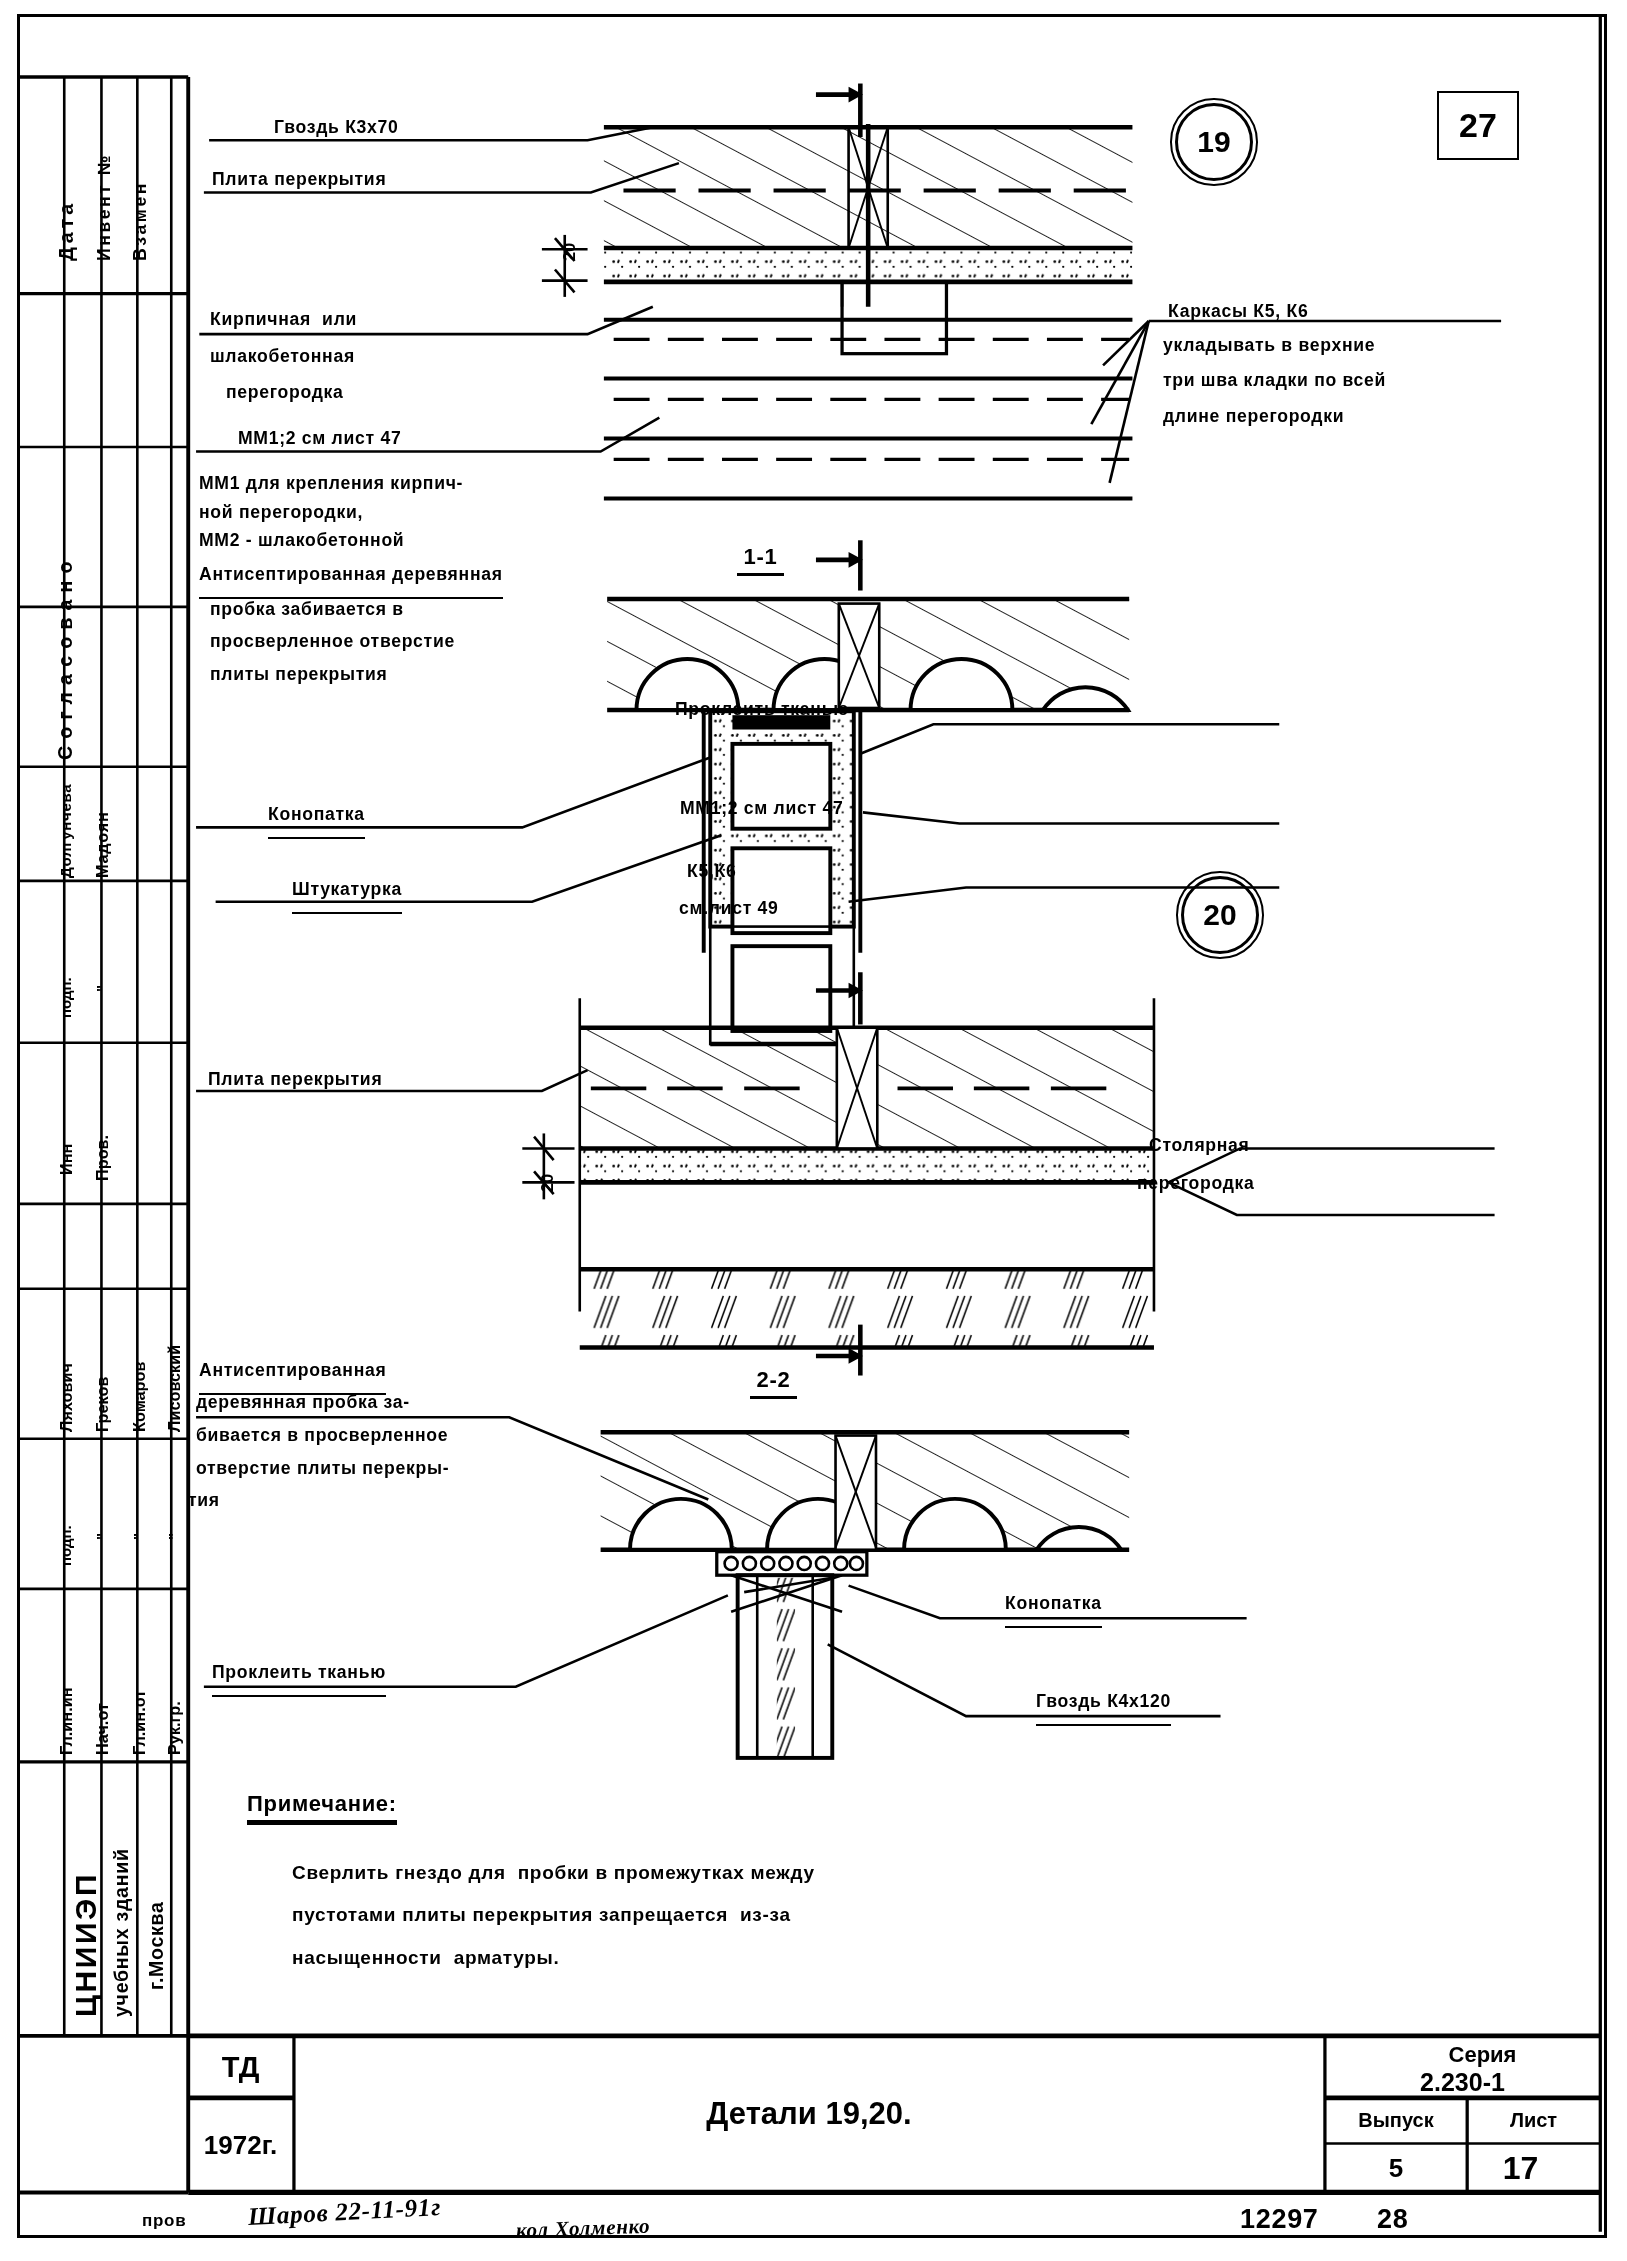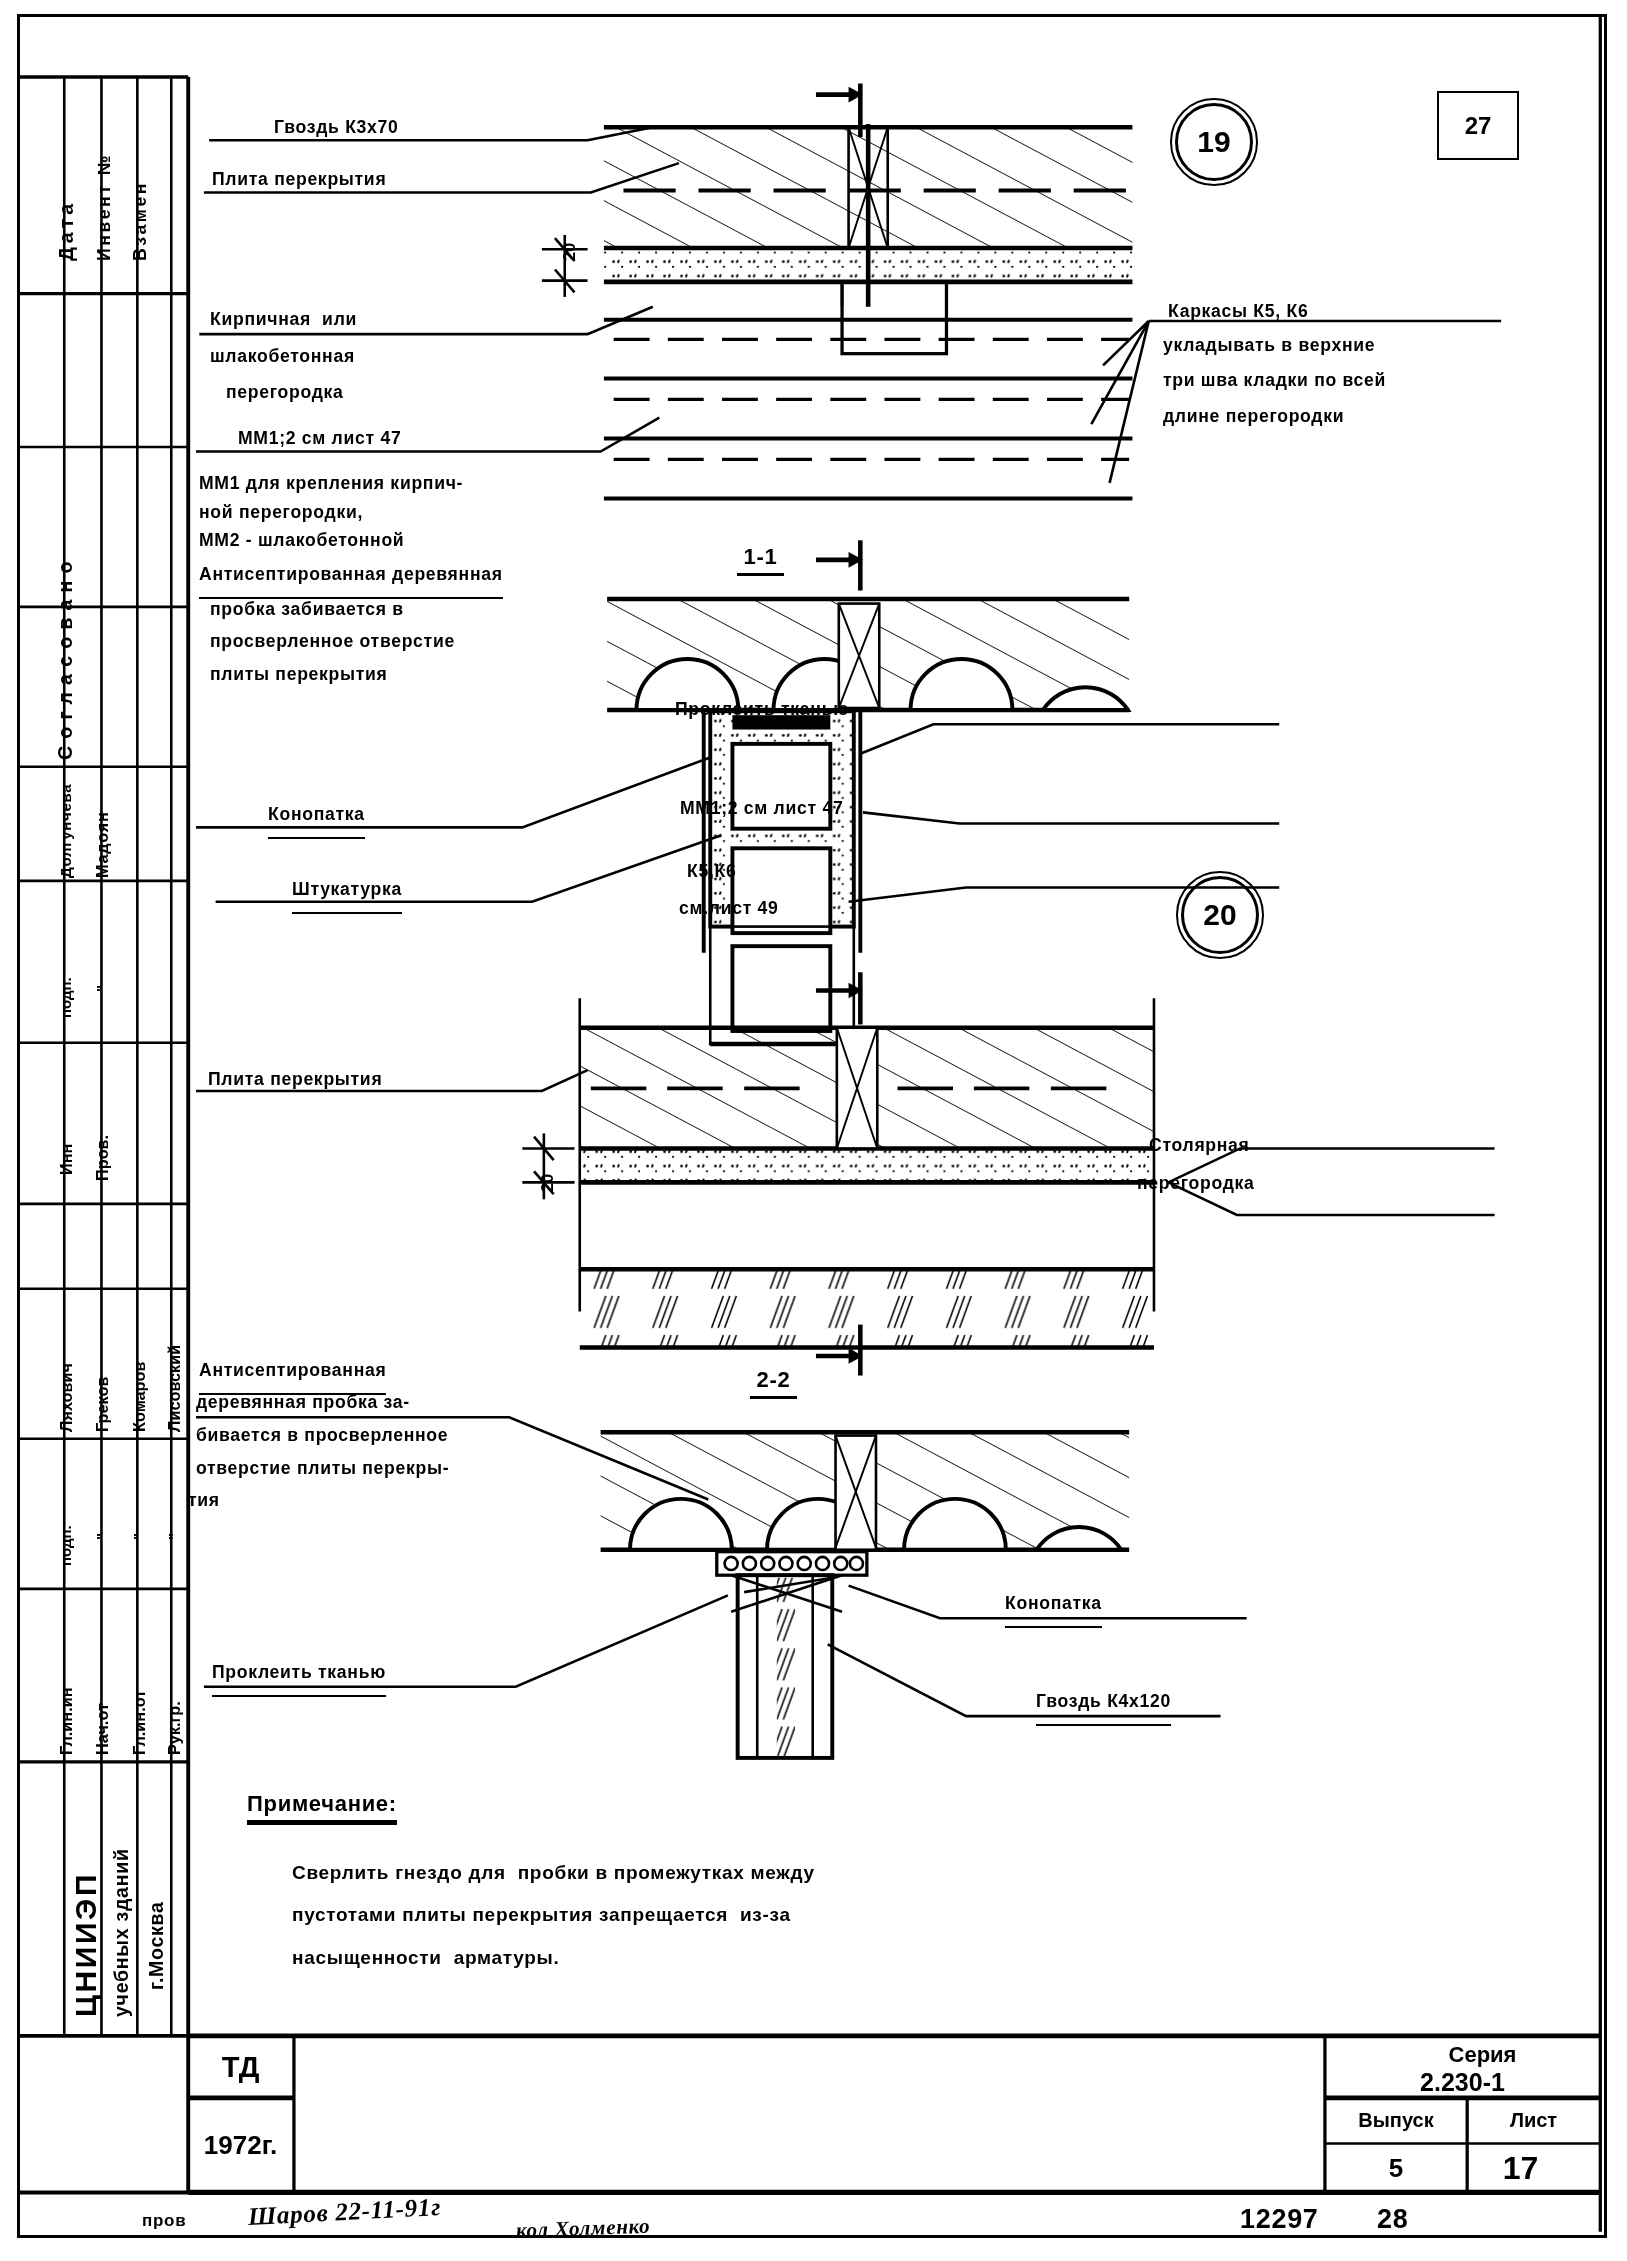--- a/index.html
+++ b/index.html
@@ -91,21 +91,21 @@
 
   <div class="vtext lbl" style="left:55px;top:1755px;font-size:16.3px;">Гл.ин.ин</div>
   <div class="vtext lbl" style="left:91px;top:1755px;font-size:16.3px;">Нач.от</div>
   <div class="vtext lbl" style="left:128px;top:1755px;font-size:16.3px;">Гл.ин.от</div>
   <div class="vtext lbl" style="left:163px;top:1755px;font-size:16.3px;">Рук.гр.</div>
 
   <div class="vtext" style="left:69px;top:2017px;font-size:30px;letter-spacing:2.6px;font-weight:700;">ЦНИИЭП</div>
   <div class="vtext" style="left:110px;top:2017px;font-size:19.6px;letter-spacing:0.7px;font-weight:700;">учебных зданий</div>
   <div class="vtext" style="left:145px;top:1990px;font-size:19.6px;letter-spacing:0.7px;font-weight:700;">г.Москва</div>
 
-  <div class="numbox" style="left:1437px;top:91px;width:78px;height:65px;font-size:24px;text-align:center;">27</div>
+  <div class="numbox" style="left:1437px;top:91px;width:78px;height:65px;font-size:34px;text-align:center;">27</div>
 
   <div class="circ" style="left:1175px;top:103px;width:72px;height:72px;font-size:30px;">19</div>
 
   <div class="circ" style="left:1181px;top:876px;width:72px;height:72px;font-size:30px;">20</div>
 
   <svg width="1628" height="2261" viewBox="0 0 2494 3465">
     <defs>
       <pattern id="concrHatch" width="54" height="54" patternUnits="userSpaceOnUse" patternTransform="rotate(-62)">
         <line x1="0" y1="0" x2="0" y2="54" stroke="#000" stroke-width="2.6"></line>
       </pattern>
@@ -402,20 +402,21 @@
     <line x1="2030" y1="3120" x2="2030" y2="3360" stroke="#000" stroke-width="5"></line>
     <line x1="2030" y1="3215" x2="2452" y2="3215" stroke="#000" stroke-width="7"></line>
     <line x1="2248" y1="3215" x2="2248" y2="3360" stroke="#000" stroke-width="5"></line>
     <line x1="2030" y1="3285" x2="2452" y2="3285" stroke="#000" stroke-width="4"></line>
 
     <line x1="28" y1="3360" x2="288" y2="3360" stroke="#000" stroke-width="6"></line>
   </svg>
 
   <div class="tb" style="left:189px;top:2037px;width:103px;height:60px;border:none;font-size:29px;">ТД</div>
   <div class="tb" style="left:189px;top:2100px;width:103px;height:91px;border:none;font-size:26px;">1972г.</div>
+  <div class="tb" style="left:295px;top:2037px;width:1028px;height:154px;border:none;font-size:31px;">Детали 19,20.</div>
   <div class="tb" style="left:1326px;top:2040px;width:313px;height:29px;border:none;font-size:22px;">Серия</div>
   <div class="tb" style="left:1326px;top:2067px;width:273px;height:30px;border:none;font-size:25px;">2.230-1</div>
   <div class="tb" style="left:1326px;top:2100px;width:140px;height:40px;border:none;font-size:20px;">Выпуск</div>
   <div class="tb" style="left:1468px;top:2100px;width:131px;height:40px;border:none;font-size:20px;">Лист</div>
   <div class="tb" style="left:1326px;top:2146px;width:140px;height:44px;border:none;font-size:26px;">5</div>
   <div class="tb" style="left:1468px;top:2146px;width:105px;height:44px;border:none;font-size:32px;">17</div>
 
   <div class="t" style="left:142px;top:2211px;font-size:17px;font-weight:700;">пров</div>
   <div class="t handwrite" style="left:248px;top:2198px;font-size:25px;transform:rotate(-3deg);">Шаров 22-11-91г</div>
   <div class="t handwrite" style="left:516px;top:2216px;font-size:21px;transform:rotate(-2deg);">кол Холменко</div>

